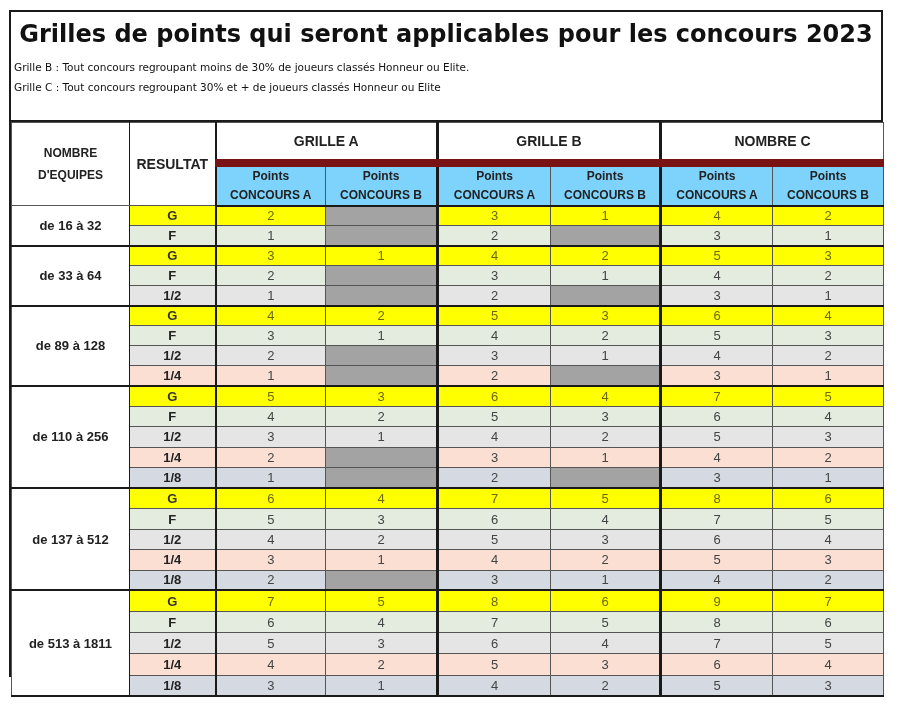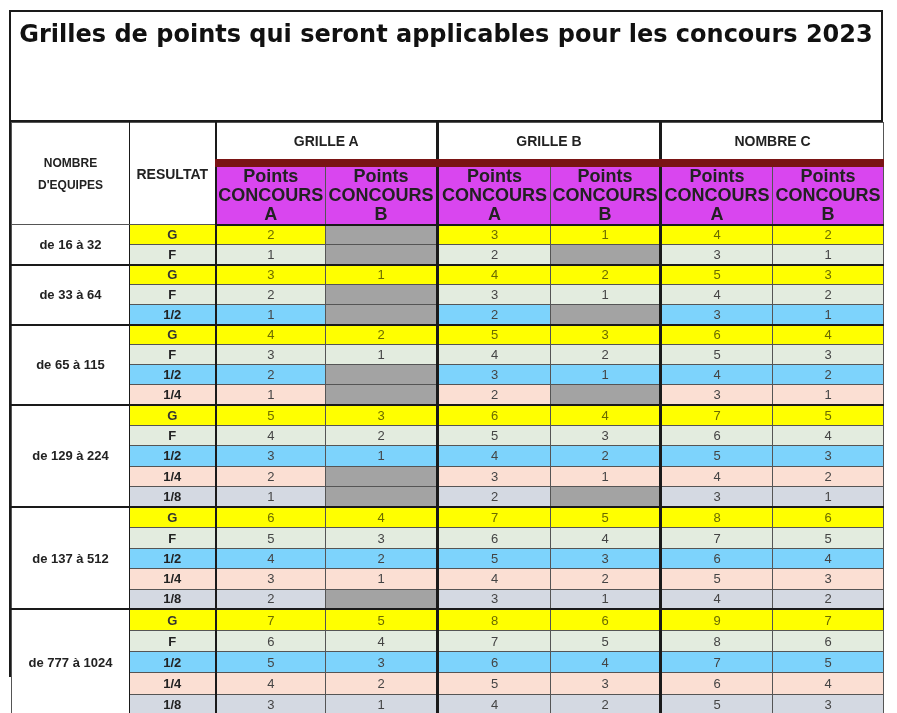--- a/index.html
+++ b/index.html
@@ -7,41 +7,43 @@
   .sheet { position: absolute; left: 9px; top: 10px; width: 874px; height: 667px; border: 2px solid #1a1a1a; box-sizing: border-box; background: #fff; }
   .title-box { position: absolute; left: 0; top: 0; width: 100%; height: 110px; border-bottom: 2px solid #1a1a1a; box-sizing: border-box; }
   .title { position: absolute; left: 0; top: 8px; width: 100%; text-align: center; font-family: "DejaVu Sans", sans-serif; font-weight: bold; font-size: 24px; color: #111; letter-spacing: 0px; }
   .notes { position: absolute; left: 3px; top: 45px; font-family: "DejaVu Sans", sans-serif; font-size: 10.5px; color: #111; line-height: 20px; }
   table.grid { position: absolute; left: 0; top: 110px; border-collapse: collapse; table-layout: fixed; width: 872px; }
   table.grid td, table.grid th { padding: 0; text-align: center; vertical-align: middle; border: 1px solid #555; box-sizing: border-box; }
   th { font-weight: bold; color: #222; }
   .h-nombre { font-size: 12px; line-height: 22px; border-right: 1.5px solid #1a1a1a !important; }
   .h-result { font-size: 14px; border-right: 2px solid #1a1a1a !important; }
   .h-grille { font-size: 14px; height: 40px; border-bottom: 8px solid #7a1414 !important; background: #fff; margin-left: 21px; }
-  .h-points { font-size: 18px; line-height: 19px; height: 42px; background: #d946ef; border-bottom: 2px solid #1a1a1a !important; }
+  .h-points { font-size: 12px; line-height: 19px; height: 42px; background: #7dd3fc; border-bottom: 2px solid #1a1a1a !important; }
   .sep { border-right: 3px solid #1a1a1a !important; }
   .group-label { font-weight: bold; font-size: 13px; color: #222; background: #fff; border-right: 1.5px solid #1a1a1a !important; border-bottom: 2px solid #1a1a1a !important; }
   td.res { font-weight: bold; font-size: 13px; color: #222; border-right: 2px solid #1a1a1a !important; }
   td.val { font-size: 13px; color: #444; }
   tr.last td { border-bottom: 2px solid #1a1a1a !important; }
   .r-G td.res, .r-G td.val { background: #ffff00; color: #6b6b00; }
   .r-G td.res { color: #333; }
   .r-F td.res, .r-F td.val { background: #e3ecdf; }
-  .r-half td.res, .r-half td.val { background: #7dd3fc; }
+  .r-half td.res, .r-half td.val { background: #e5e5e5; }
   .r-quarter td.res, .r-quarter td.val { background: #fbdfd3; }
   .r-eighth td.res, .r-eighth td.val { background: #d4d9e2; }
   td.blank { background: #a3a3a3 !important; }
 </style>
 </head>
 <body>
 
 <div class="sheet">
   <div class="title-box">
     <div class="title">Grilles de points qui seront applicables pour les concours 2023</div>
     <div class="notes">
+      <div>Grille B : Tout concours regroupant moins de 30% de joueurs classés Honneur ou Elite.</div>
+      <div>Grille C : Tout concours regroupant  30% et + de joueurs classés Honneur ou Elite</div>
     </div>
   </div>
 
   <table class="grid">
     <colgroup>
       <col style="width:118px">
         <col style="width:86px">
       <col style="width:110px">
         <col style="width:112px">
       <col style="width:113px">
@@ -129,21 +131,21 @@
         <tr class="r-half last" style="height: 20px;">
           <td class="res">1/2</td>
           <td class="val">1</td>
           <td class="val blank sep"></td>
           <td class="val">2</td>
           <td class="val blank sep"></td>
           <td class="val">3</td>
           <td class="val">1</td>
         </tr>
         <tr class="r-G" style="height: 20px;">
-          <td rowspan="4" class="group-label">de 65 à 115</td>
+          <td rowspan="4" class="group-label">de 89 à 128</td>
           <td class="res">G</td>
           <td class="val">4</td>
           <td class="val sep">2</td>
           <td class="val">5</td>
           <td class="val sep">3</td>
           <td class="val">6</td>
           <td class="val">4</td>
         </tr>
         <tr class="r-F" style="height: 20px;">
           <td class="res">F</td>
@@ -166,21 +168,21 @@
         <tr class="r-quarter last" style="height: 20px;">
           <td class="res">1/4</td>
           <td class="val">1</td>
           <td class="val blank sep"></td>
           <td class="val">2</td>
           <td class="val blank sep"></td>
           <td class="val">3</td>
           <td class="val">1</td>
         </tr>
         <tr class="r-G" style="height: 20.6px;">
-          <td rowspan="5" class="group-label">de 129 à 224</td>
+          <td rowspan="5" class="group-label">de 110 à 256</td>
           <td class="res">G</td>
           <td class="val">5</td>
           <td class="val sep">3</td>
           <td class="val">6</td>
           <td class="val sep">4</td>
           <td class="val">7</td>
           <td class="val">5</td>
         </tr>
         <tr class="r-F" style="height: 20.6px;">
           <td class="res">F</td>
@@ -258,21 +260,21 @@
         <tr class="r-eighth last" style="height: 20.4px;">
           <td class="res">1/8</td>
           <td class="val">2</td>
           <td class="val blank sep"></td>
           <td class="val">3</td>
           <td class="val sep">1</td>
           <td class="val">4</td>
           <td class="val">2</td>
         </tr>
         <tr class="r-G" style="height: 21.2px;">
-          <td rowspan="5" class="group-label">de 777 à 1024</td>
+          <td rowspan="5" class="group-label">de 513 à 1811</td>
           <td class="res">G</td>
           <td class="val">7</td>
           <td class="val sep">5</td>
           <td class="val">8</td>
           <td class="val sep">6</td>
           <td class="val">9</td>
           <td class="val">7</td>
         </tr>
         <tr class="r-F" style="height: 21.2px;">
           <td class="res">F</td>

